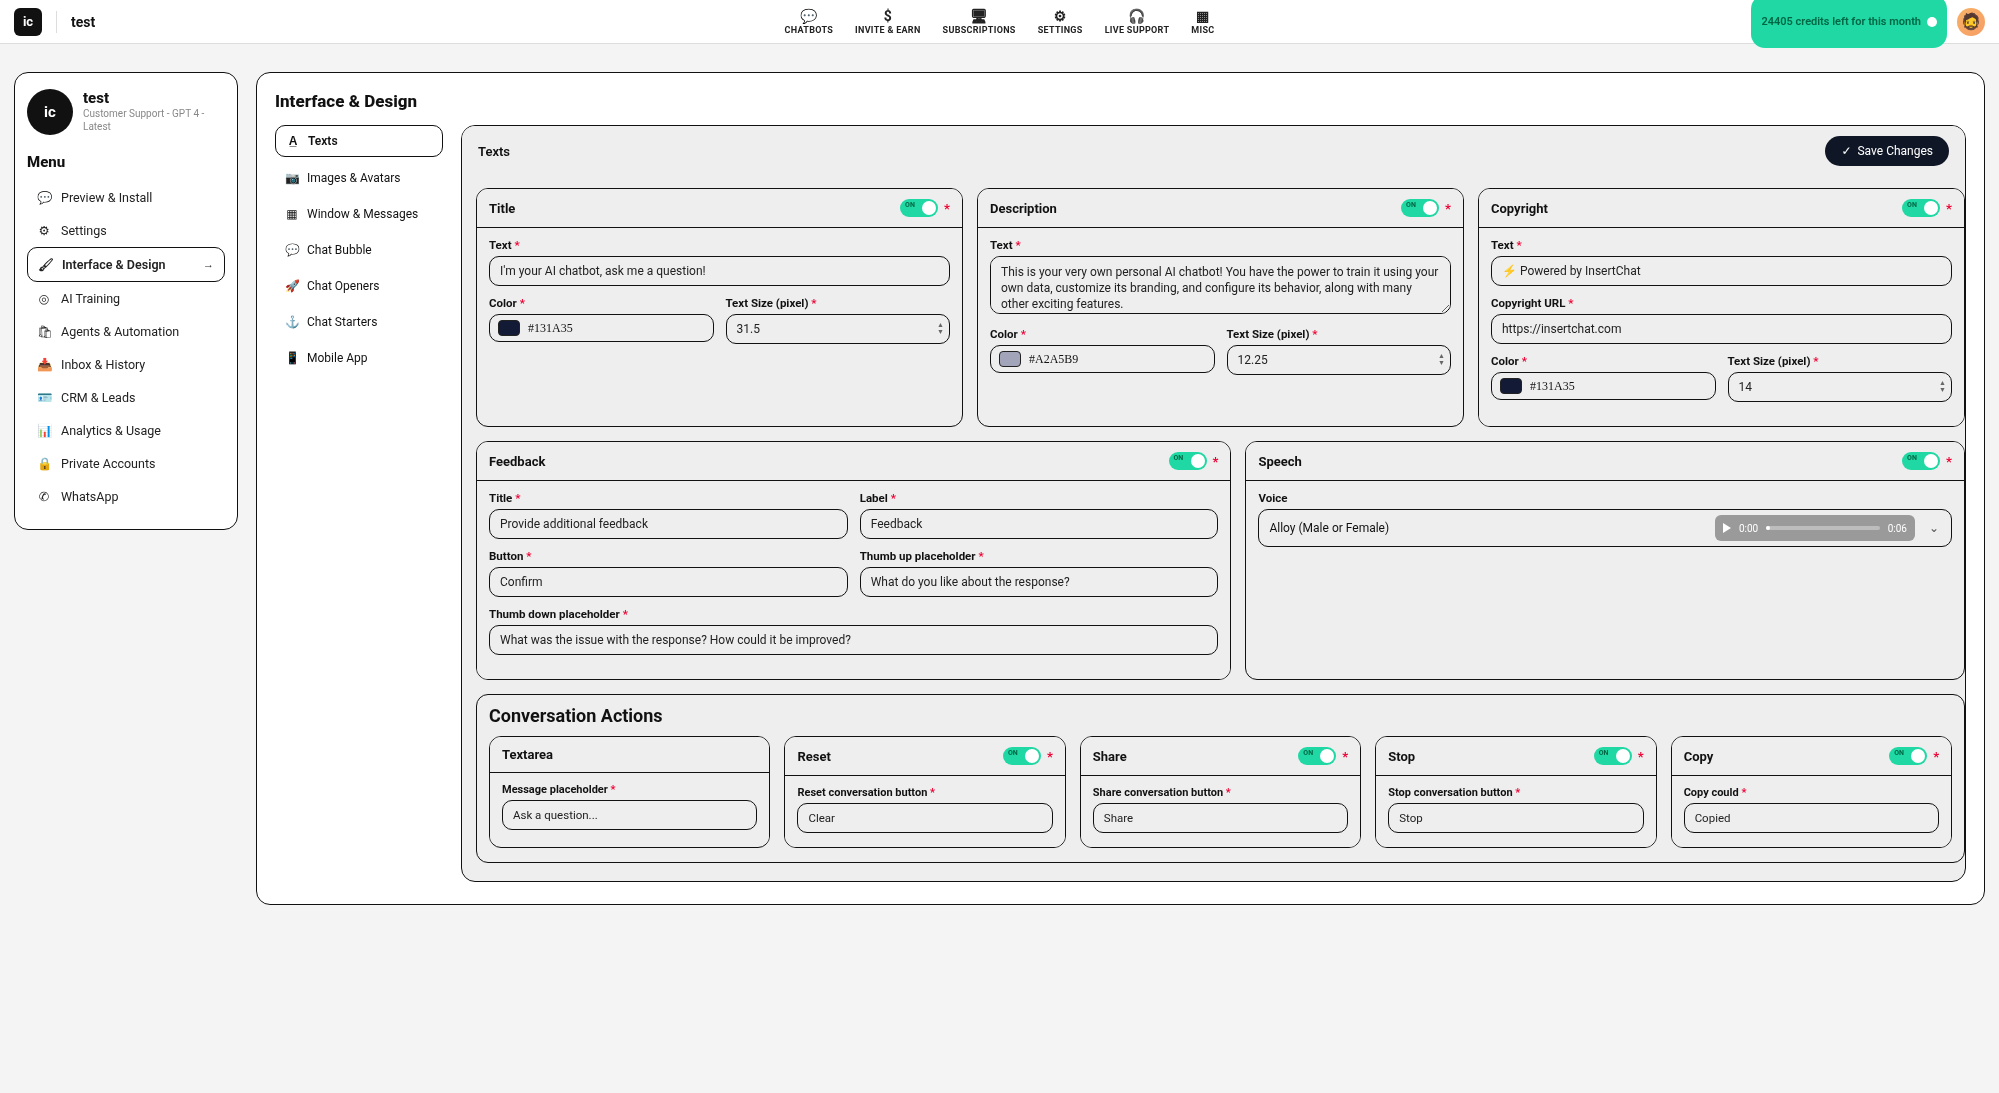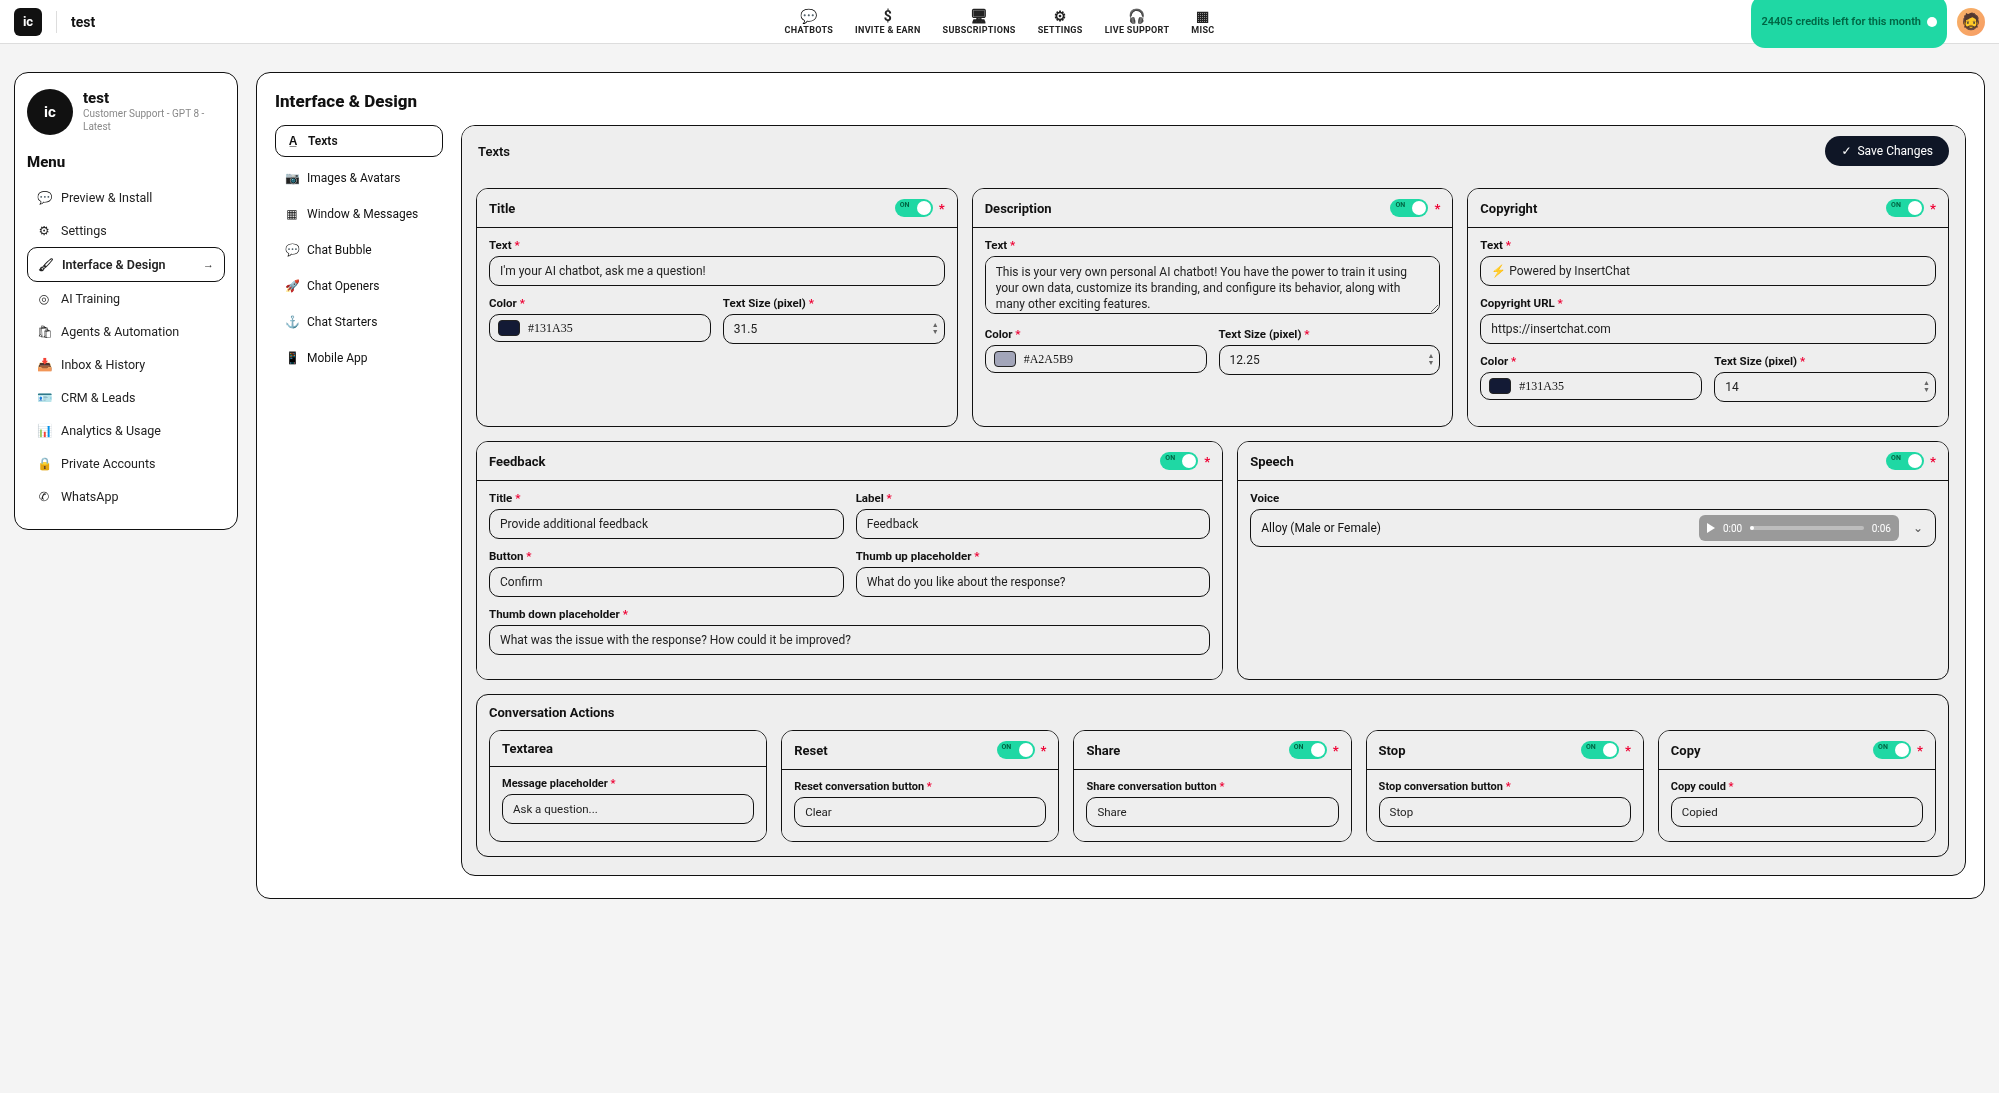--- a/index.html
+++ b/index.html
@@ -36,21 +36,21 @@
 
 .subnav { width: 168px; display: flex; flex-direction: column; gap: 6px; }
 .subnav-item { display: flex; align-items: center; gap: 8px; padding: 8px 10px; border-radius: 10px; font-size: 12px; cursor: pointer; }
 .subnav-item.active { border: 1.5px solid #111; font-weight: 600; }
 
 .content { flex: 1; border: 1px solid #111; border-radius: 14px; background: #eee; padding: 0; overflow: hidden; }
 .content-head { display: flex; align-items: center; justify-content: space-between; padding: 10px 16px; background: #eee; }
 .content-head .h { font-weight: 600; font-size: 13px; }
 .save-btn { background: #0f1626; color: #fff; border: none; border-radius: 20px; padding: 8px 16px; font-size: 12px; display: flex; align-items: center; gap: 6px; cursor: pointer; }
 
-.cards-area { padding: 12px 16px 18px 14px; display: flex; flex-direction: column; gap: 14px; }
+.cards-area { padding: 12px 0 18px 14px; display: flex; flex-direction: column; gap: 14px; }
 .row { display: flex; gap: 14px; }
 .card { background: #eee; border: 1.5px solid #111; border-radius: 12px; overflow: hidden; flex: 1; }
 .card-head { display: flex; align-items: center; padding: 10px 12px; border-bottom: 1.5px solid #111; background: #eee; }
 .card-head .t { font-weight: 700; font-size: 13px; }
 .card-head .toggle-wrap { margin-left: auto; display: flex; align-items: center; gap: 6px; }
 .card-body { padding: 10px 12px 14px 12px; background: #eee; }
 
 .fld { margin-bottom: 10px; }
 .fld-row { display: flex; gap: 12px; }
 .fld-row > .fld { flex: 1; }
@@ -71,21 +71,21 @@
 
 .voice-row { display: flex; align-items: center; gap: 10px; border: 1.5px solid #111; border-radius: 10px; padding: 5px 8px 5px 10px; background: #eee; }
 .voice-name { font-size: 12px; flex: 1; }
 .audio-bar { background: #9a9a9a; border-radius: 6px; height: 26px; width: 200px; display: flex; align-items: center; padding: 0 8px; gap: 8px; color: #fff; font-size: 10px; }
 .play { width: 0; height: 0; border-left: 8px solid #fff; border-top: 5px solid transparent; border-bottom: 5px solid transparent; }
 .track { flex: 1; height: 4px; background: #bdbdbd; border-radius: 2px; position: relative; }
 .track .prog { position: absolute; left: 0; top: 0; height: 100%; width: 3%; background: #fff; border-radius: 2px; }
 .chev { font-size: 12px; color: #555; padding: 0 4px; cursor: pointer; }
 
 .conv-title-only { background: #eee; border: 1.5px solid #111; border-radius: 12px; padding: 10px 12px 14px 12px; }
-.conv-title-only .t2 { font-weight: 700; font-size: 13px; margin-bottom: 10px; }
+.conv-title-only .t2 { font-weight: 700; font-size: 18px; margin-bottom: 10px; }
 .conv-cards { display: flex; gap: 14px; }
 .conv-cards .card { flex: 1; }
 .small-card .card-body .lbl { font-size: 11px; }
 .small-card .inp { font-size: 11.5px; }
 
 .ico-sm { width: 14px; text-align: center; display: inline-block; }
 </style>
 </head>
 <body>
 
@@ -130,21 +130,21 @@
   </div>
 </div>
 
 <div class="wrap">
 
   <div class="left-panel">
     <div class="lp-head">
       <div class="bot-logo">ic</div>
       <div>
         <div class="bot-name">test</div>
-        <div class="bot-sub">Customer Support - GPT 8 - Latest</div>
+        <div class="bot-sub">Customer Support - GPT 4 - Latest</div>
       </div>
     </div>
     <div class="menu-title">Menu</div>
 
     <div class="menu-item">
         <span class="ico-sm">💬</span>
         <span>Preview &amp; Install</span>
       </div>
     <div class="menu-item">
         <span class="ico-sm">⚙</span>

